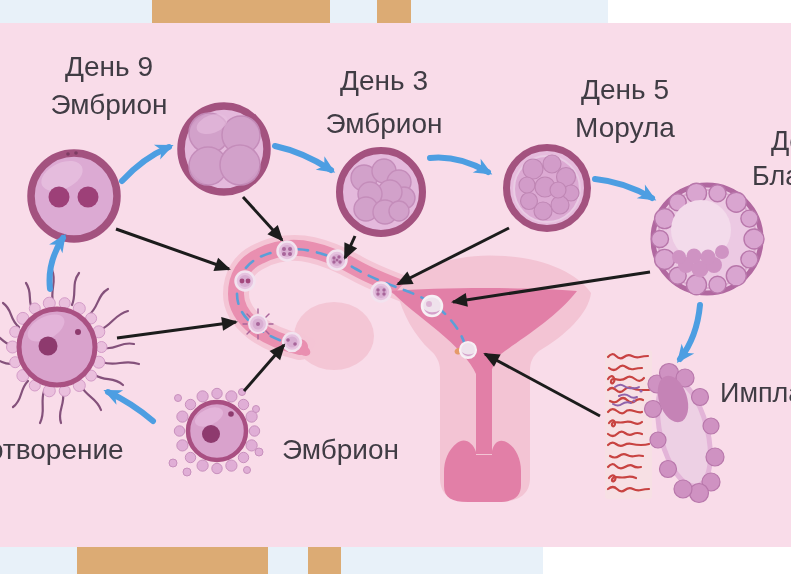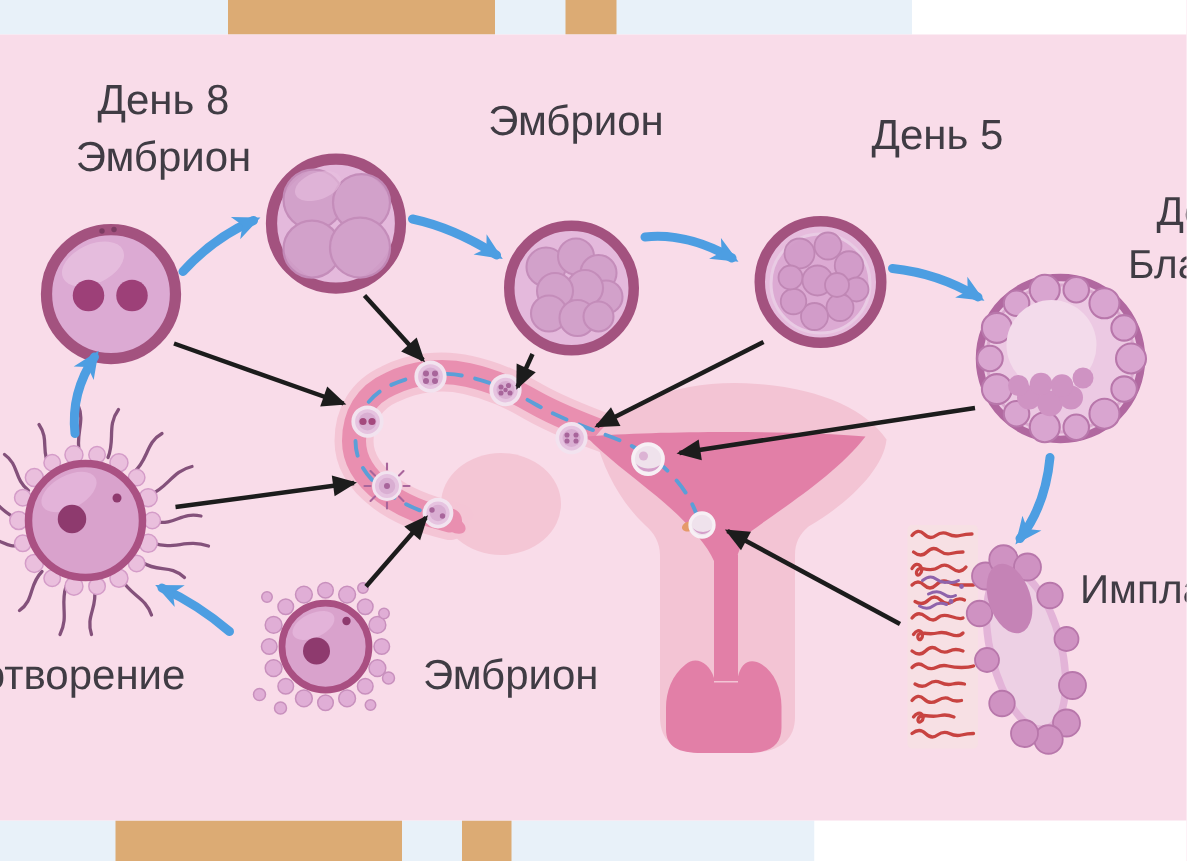--- a/index.html
+++ b/index.html
@@ -356,30 +356,32 @@
     <path d="M122,181 Q143,158 169,147" marker-end="url(#mblue)"></path>
     <path d="M275,146 Q303,152 331,170" marker-end="url(#mblue)"></path>
     <path d="M430,158 Q458,155 488,172" marker-end="url(#mblue)"></path>
     <path d="M595,179 Q625,182 652,198" marker-end="url(#mblue)"></path>
     <path d="M700,305 Q697,337 680,359" marker-end="url(#mblue)"></path>
     <path d="M153,421 Q132,403 108,392" marker-end="url(#mblue)"></path>
   </g>
 </svg>
 
 <div class="lbl" style="left:24px;top:48px;width:170px">
-  <div>День 8</div>
+  <div>День 9</div>
   <div>Эмбрион</div>
 </div>
 
 <div class="lbl" style="left:299px;top:59px;width:170px;line-height:43px">
+  <div>День 3</div>
   <div>Эмбрион</div>
 </div>
 
 <div class="lbl" style="left:540px;top:71px;width:170px">
   <div>День 5</div>
+  <div>Морула</div>
 </div>
 
 <div class="lbl small left" style="left:771px;top:123px">День 5</div>
 <div class="lbl small left" style="left:752px;top:158px">Бластоциста</div>
 
 <div class="lbl left" style="left:-97px;top:431px">Оплодотворение</div>
 
 <div class="lbl left" style="left:282px;top:431px">Эмбрион</div>
 
 <div class="lbl small left" style="left:720px;top:375px">Имплантация</div>

